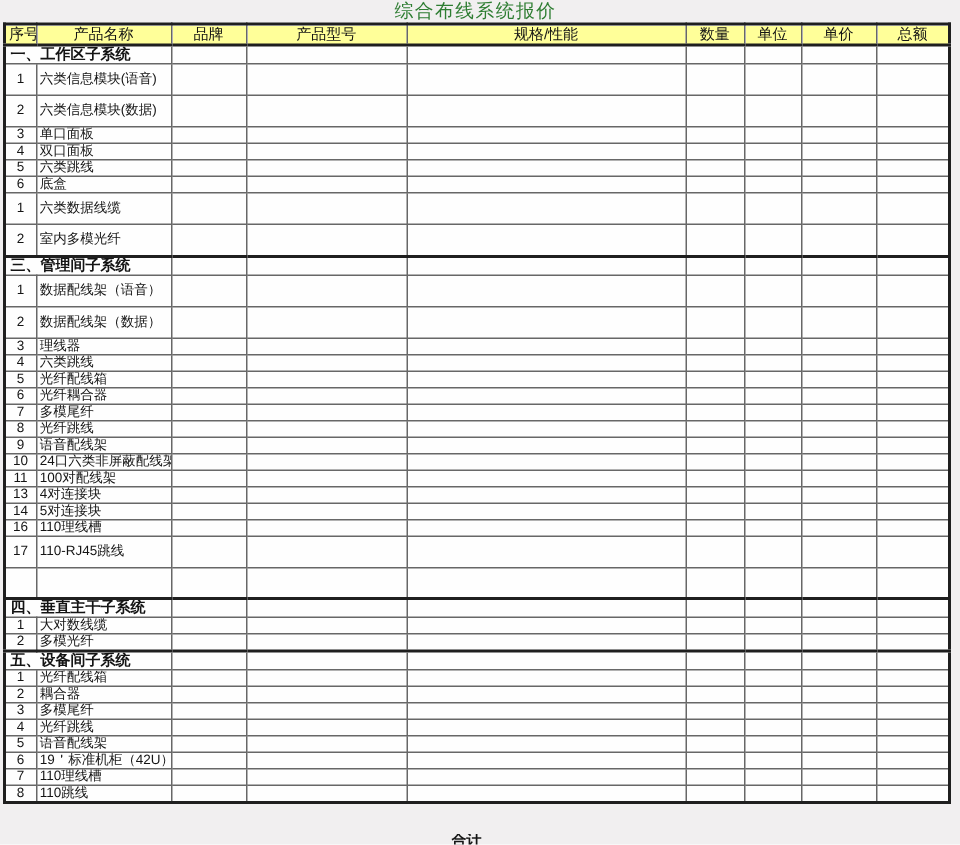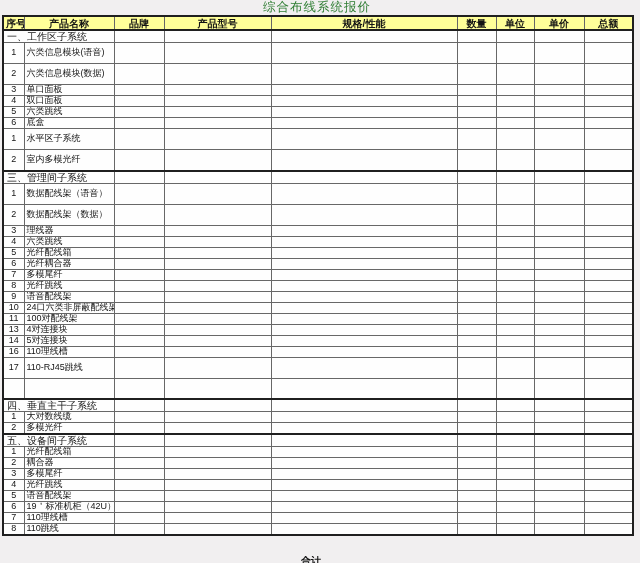--- a/index.html
+++ b/index.html
@@ -18,28 +18,28 @@
     table-layout:fixed;border-collapse:collapse;background:#fefefe;
     border:2px solid #1f1f1f;
   }
   .quote th,.quote td{
     border:1px solid #676767;
     padding:0 2px;font-size:9px;line-height:1.1;
     overflow:hidden;white-space:nowrap;vertical-align:middle;
   }
   .quote thead th{
     background:var(--header-bg,#ffff99);
-    font-size:10px;font-weight:bold;text-align:center;
+    font-size:10px;font-weight:normal;text-align:center;
     height:12px;border-bottom:2px solid #1f1f1f;
   }
   .quote tbody tr{height:11px}
   .quote tbody tr.tall{height:21px}
   .quote tbody tr.section-row{height:12px}
   .quote tbody tr.section-row td{border-top:2px solid #1f1f1f}
-  td.section-head{font-size:10px;font-weight:normal;padding-left:3px}
+  td.section-head{font-size:10px;font-weight:bold;padding-left:3px}
   td.no{text-align:center;font-size:9px}
   td.pname{font-size:9px}
   .footer-partial{
     position:absolute;left:301px;top:556px;width:40px;height:7px;
     font-size:10px;font-weight:bold;overflow:hidden;line-height:10px;
   }
 </style>
 </head>
 <body>
 
@@ -142,21 +142,21 @@
         <td></td>
         <td></td>
         <td></td>
         <td></td>
         <td></td>
         <td></td>
         <td></td>
       </tr>
       <tr class="tall">
         <td class="no">1</td>
-        <td class="pname">水平区子系统</td>
+        <td class="pname">六类数据线缆</td>
         <td></td>
         <td></td>
         <td></td>
         <td></td>
         <td></td>
         <td></td>
         <td></td>
       </tr>
       <tr class="tall">
         <td class="no">2</td>

